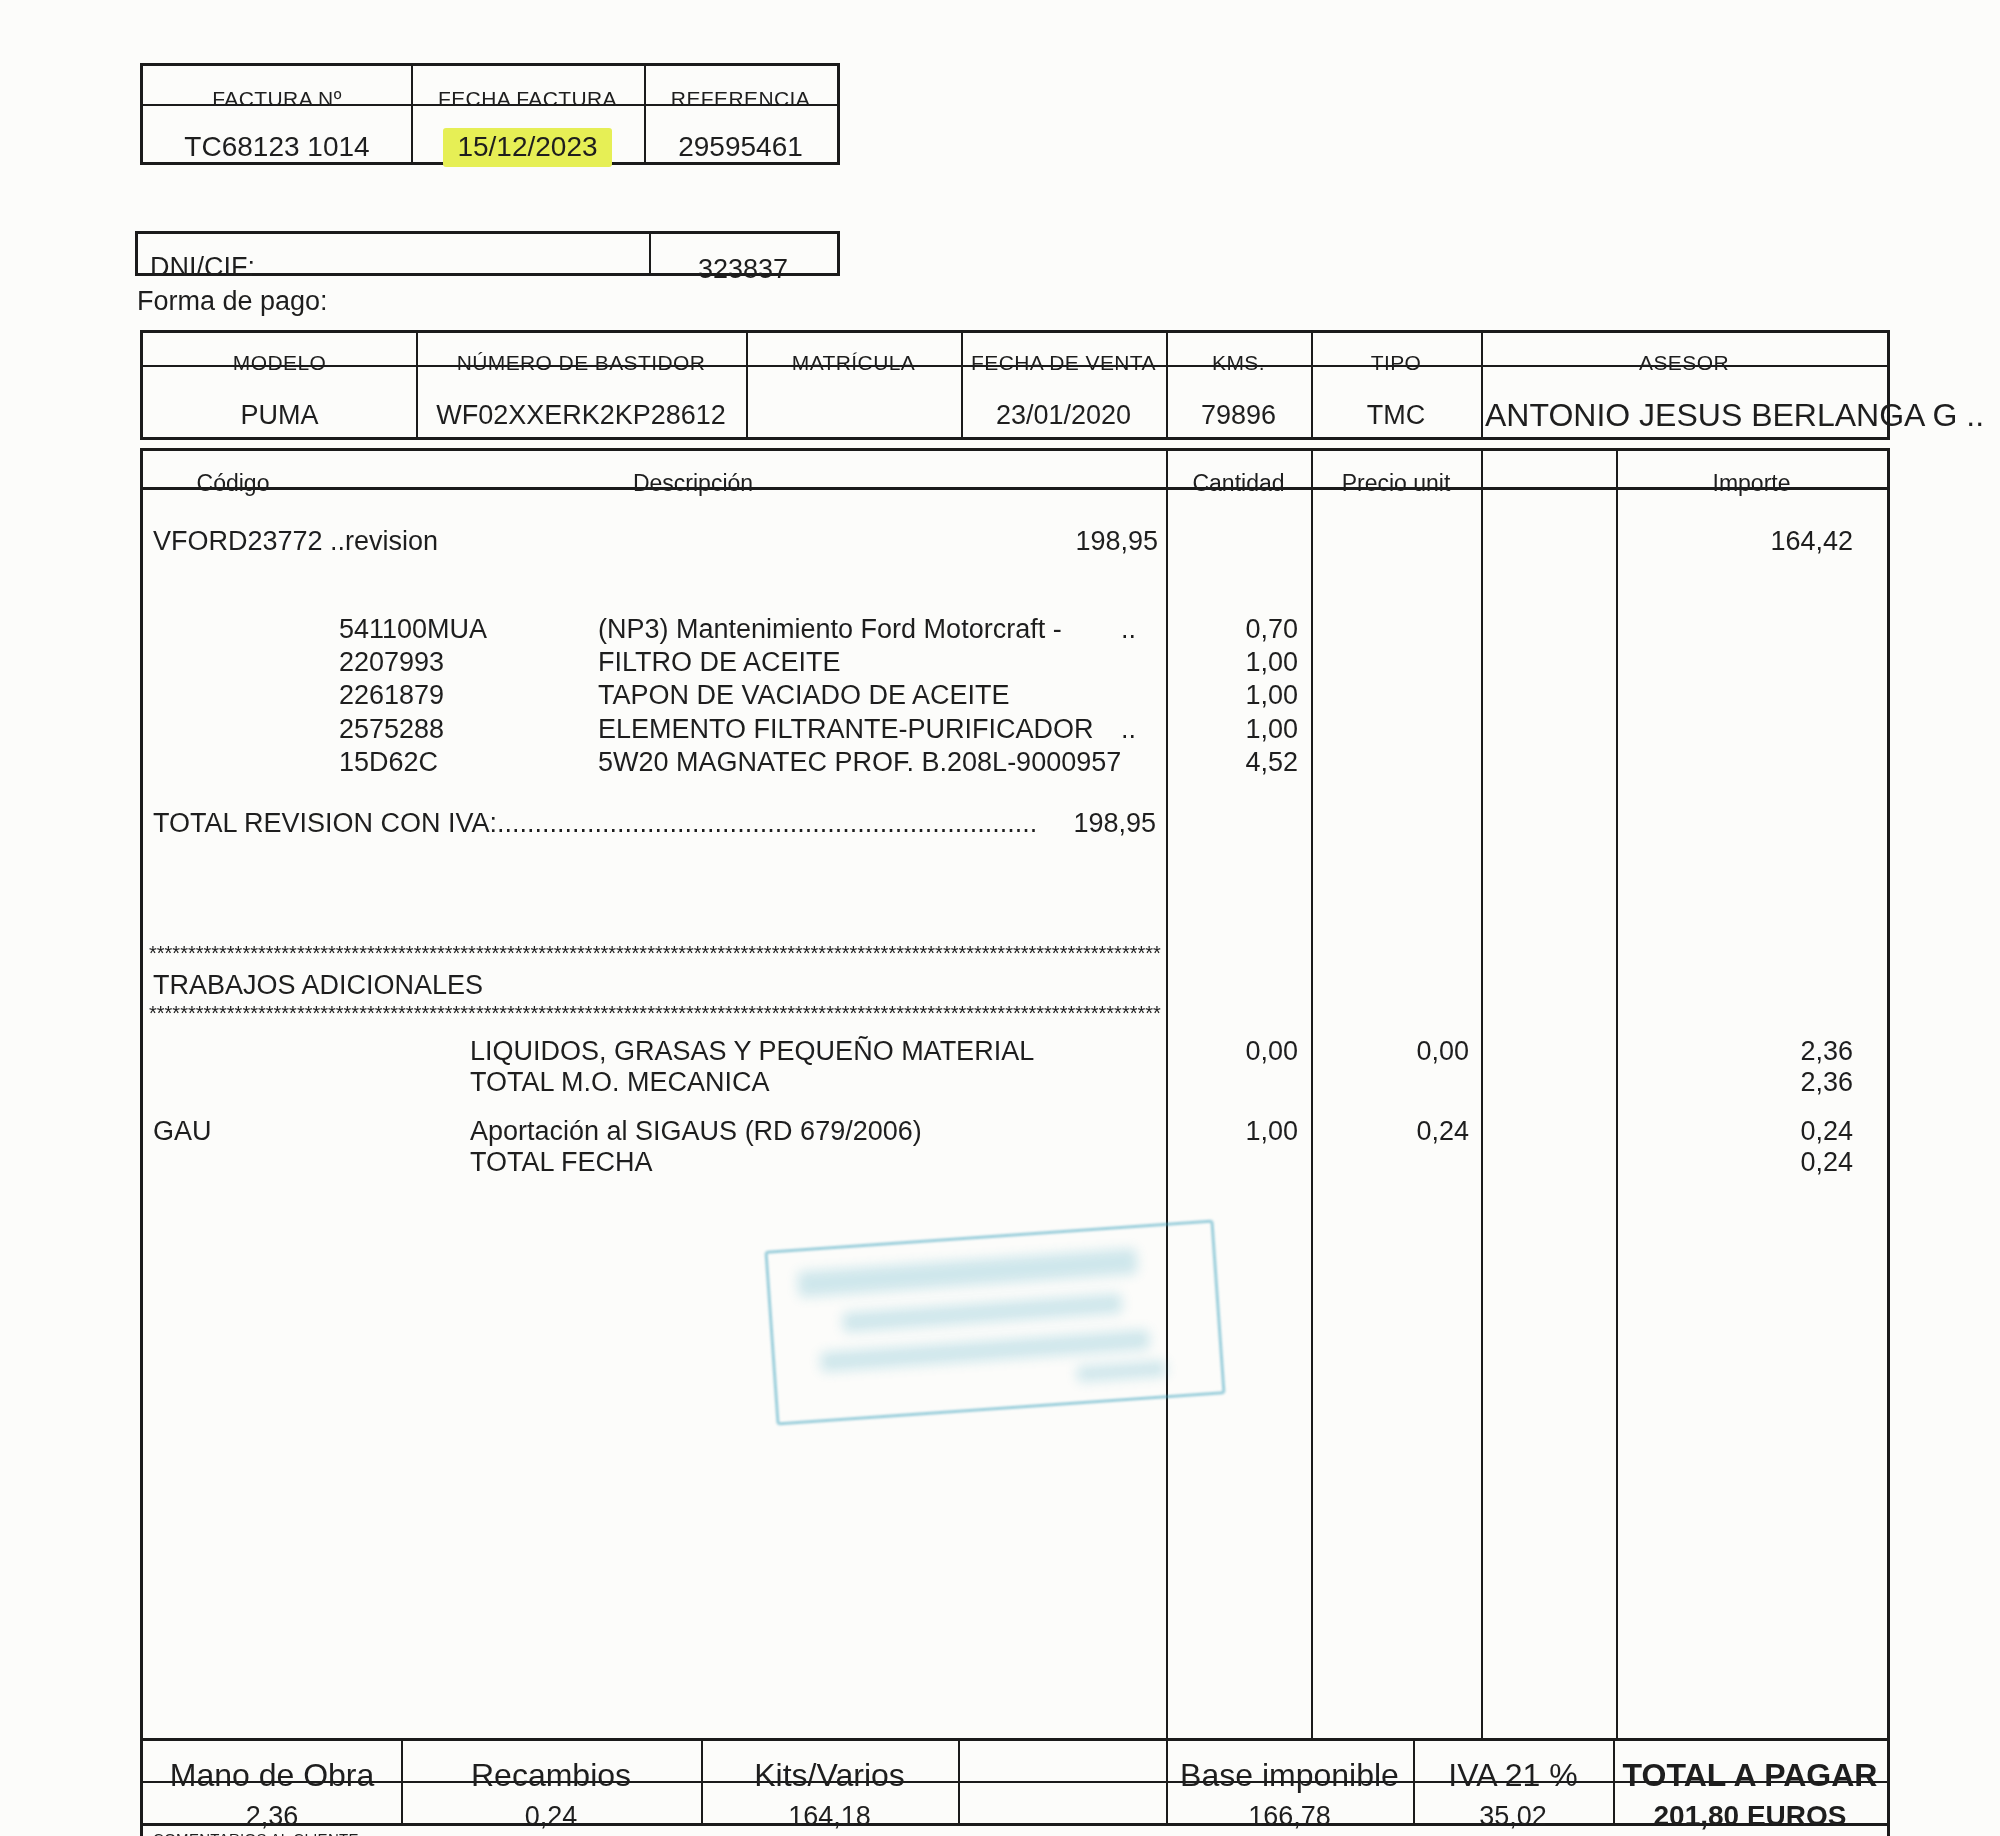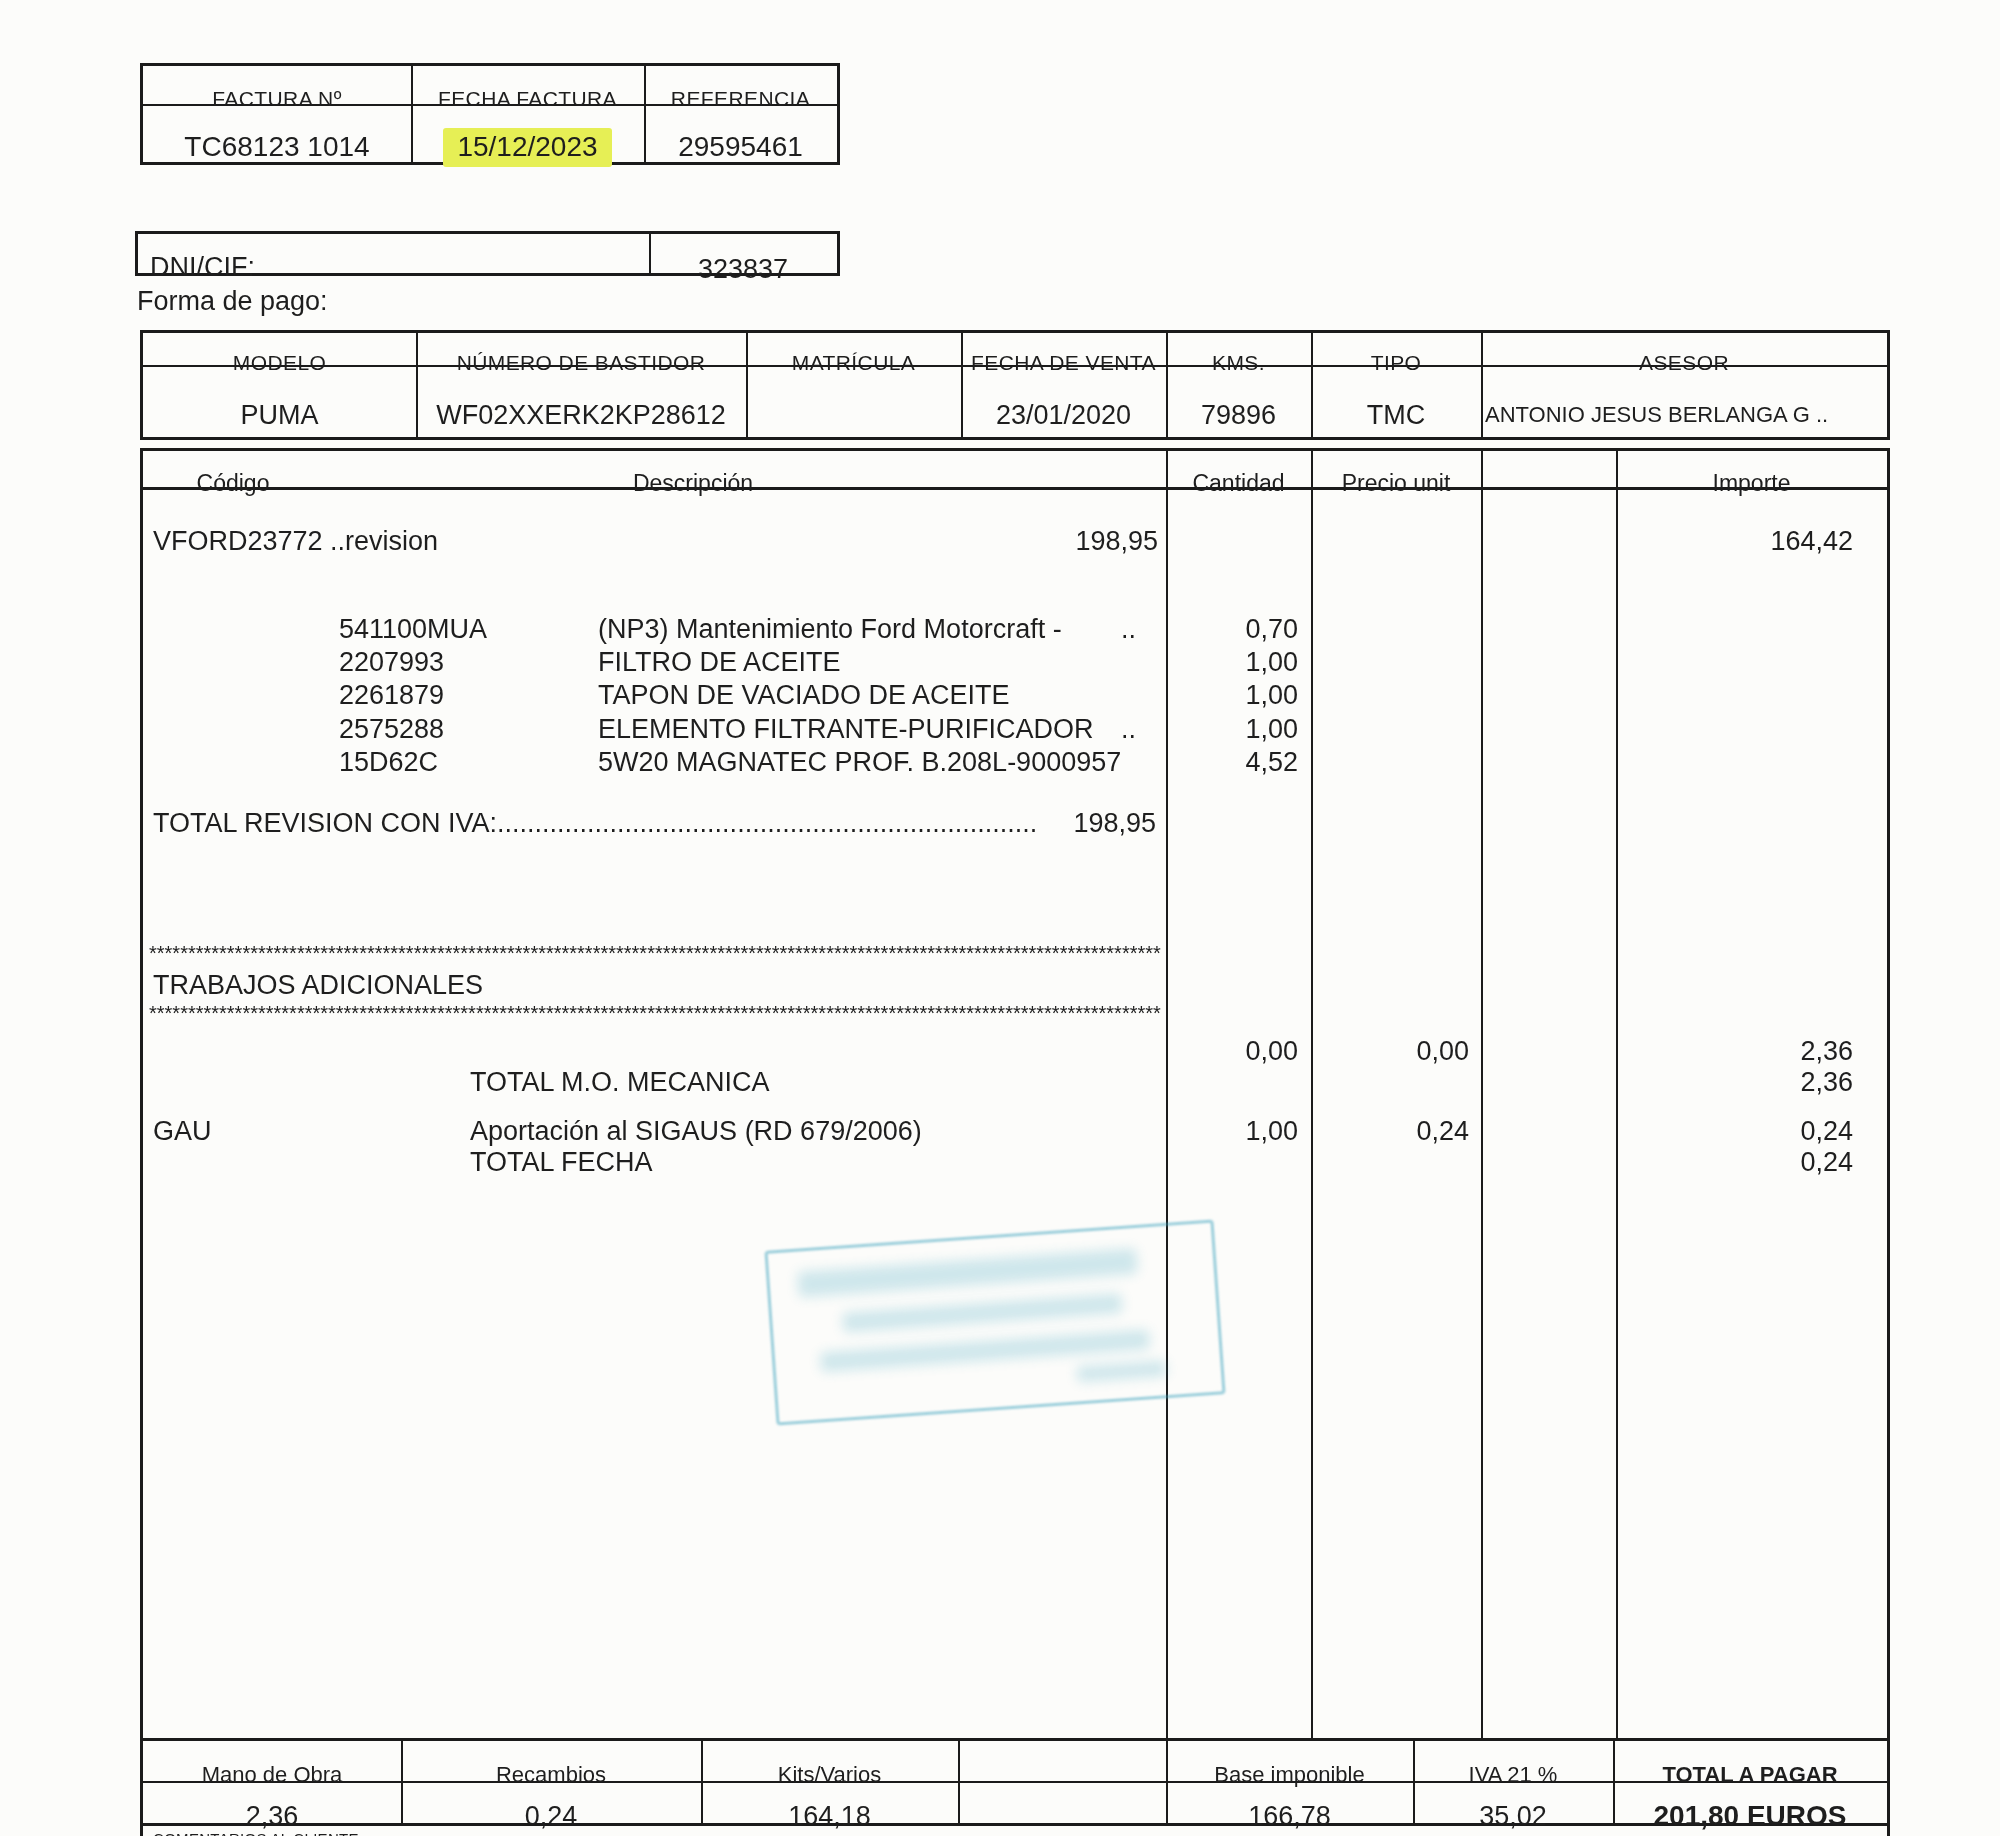--- a/index.html
+++ b/index.html
@@ -11,21 +11,21 @@
     font-family: "Liberation Sans", "DejaVu Sans", sans-serif;
     overflow: hidden;
   }
   .box { position: absolute; border: 3px solid #1b1b1b; }
   .vline { position: absolute; top: 0; bottom: 0; width: 2px; background: #1b1b1b; }
   .hline { position: absolute; left: 0; right: 0; height: 2px; background: #1b1b1b; }
   .cell { position: absolute; display: flex; align-items: center; justify-content: center; white-space: nowrap; margin-top: 14px; }
   .cell.left { justify-content: flex-start; }
   .fs21 { font-size: 21px; letter-spacing: .4px; }
   .fs23 { font-size: 23px; }
-  .fs26 { font-size: 22px; }
+  .fs26 { font-size: 32px; }
   .fs27 { font-size: 27px; }
   .fs28 { font-size: 28px; }
   .bold { font-weight: bold; }
   .txt { position: absolute; white-space: nowrap; font-size: 27px; line-height: 30px; }
   .num { position: absolute; white-space: nowrap; font-size: 27px; line-height: 30px; text-align: right; }
   .hl { background: var(--highlight, #e6ef55); padding: 3px 14px 4px; border-radius: 3px; }
   .sep { position: absolute; font-size: 20px; overflow: hidden; white-space: nowrap; height: 24px; }
   .flexline { position: absolute; display: flex; align-items: baseline; font-size: 27px; line-height: 30px; white-space: nowrap; }
   .stamp {
     position: absolute; left: 770px; top: 1235px; width: 450px; height: 175px;
@@ -132,20 +132,21 @@
     <div class="flexline" style="left:10px;top:318px;width:1003px">
       <span>TOTAL REVISION CON IVA:</span>
       <span style="flex:1;overflow:hidden">....................................................................................................</span>
       <span style="margin-left:36px">198,95</span>
     </div>
 
     <div class="sep" style="left:6px;top:452px;width:1012px">**********************************************************************************************************************************</div>
     <div class="txt" style="left:10px;top:480px">TRABAJOS ADICIONALES</div>
     <div class="sep" style="left:6px;top:512px;width:1012px">**********************************************************************************************************************************</div>
 
+    <div class="txt" style="left:327px;top:546px">LIQUIDOS, GRASAS Y PEQUEÑO MATERIAL</div>
     <div class="num" style="left:1022px;top:546px;width:133px">0,00</div>
     <div class="num" style="left:1168px;top:546px;width:158px">0,00</div>
     <div class="num" style="left:1472px;top:546px;width:238px">2,36</div>
 
     <div class="txt" style="left:327px;top:577px">TOTAL M.O. MECANICA</div>
     <div class="num" style="left:1472px;top:577px;width:238px">2,36</div>
 
     <div class="txt" style="left:10px;top:626px">GAU</div>
     <div class="txt" style="left:327px;top:626px">Aportación al SIGAUS (RD 679/2006)</div>
     <div class="num" style="left:1022px;top:626px;width:133px">1,00</div>

